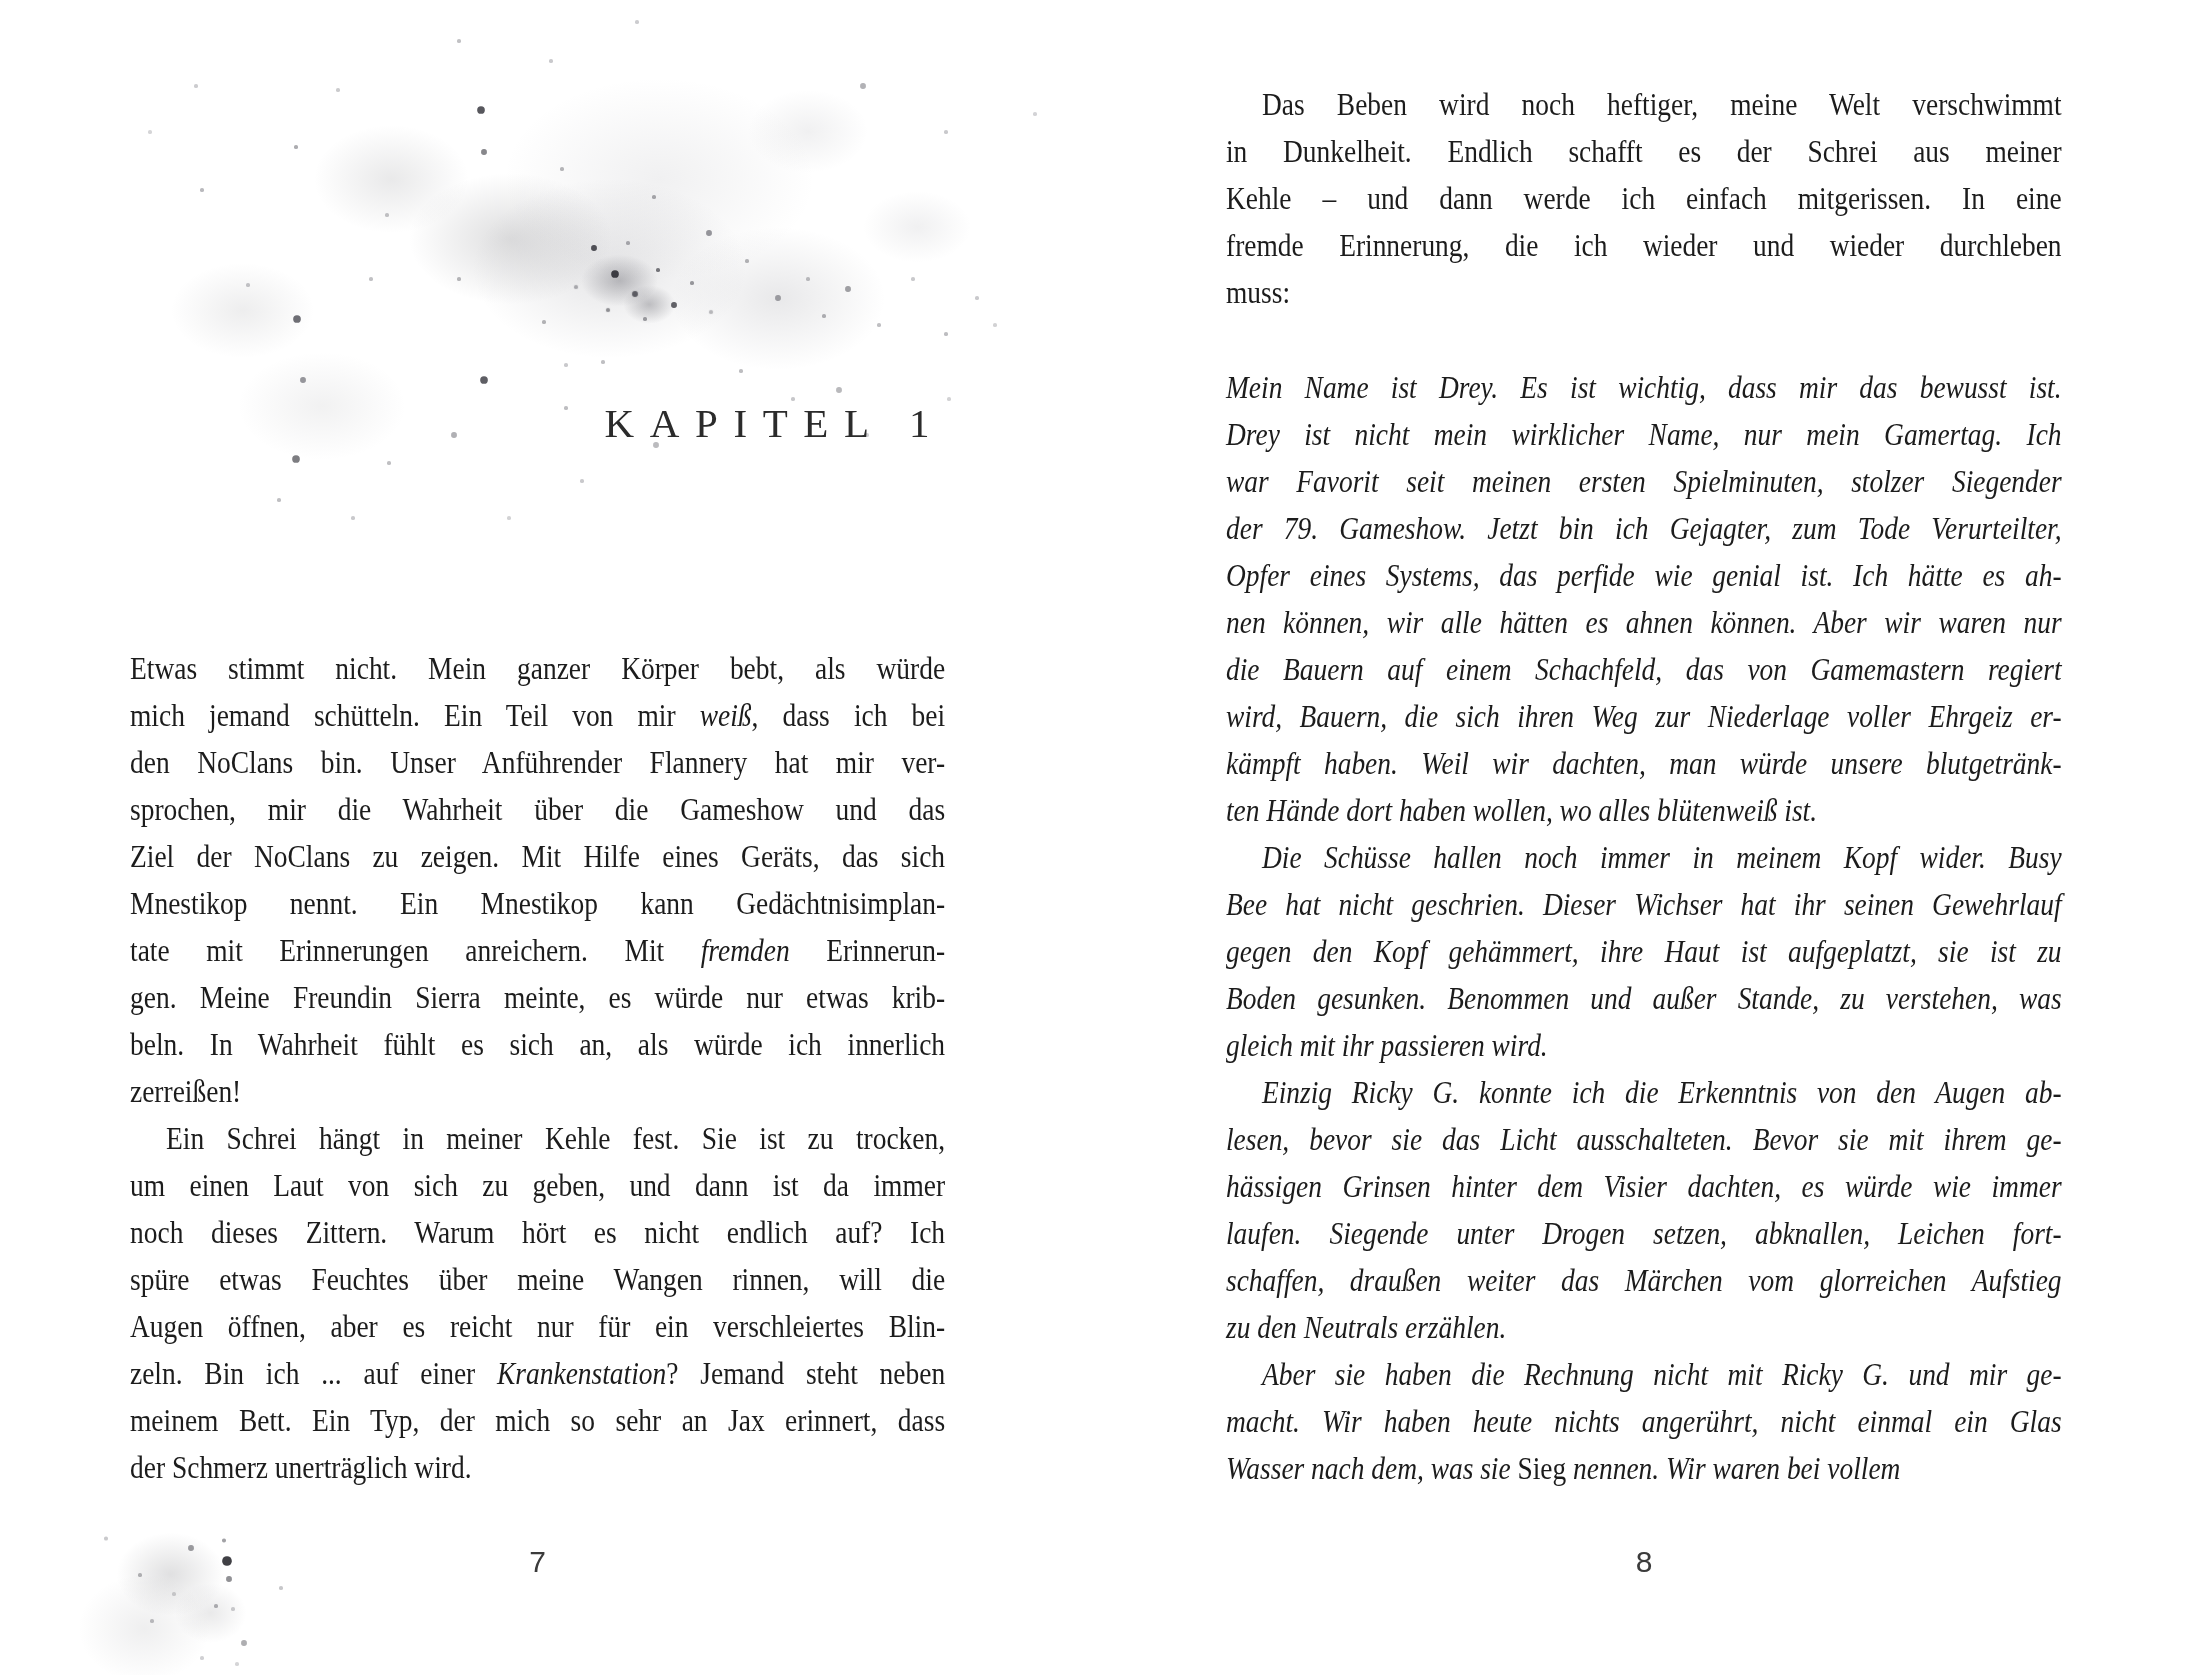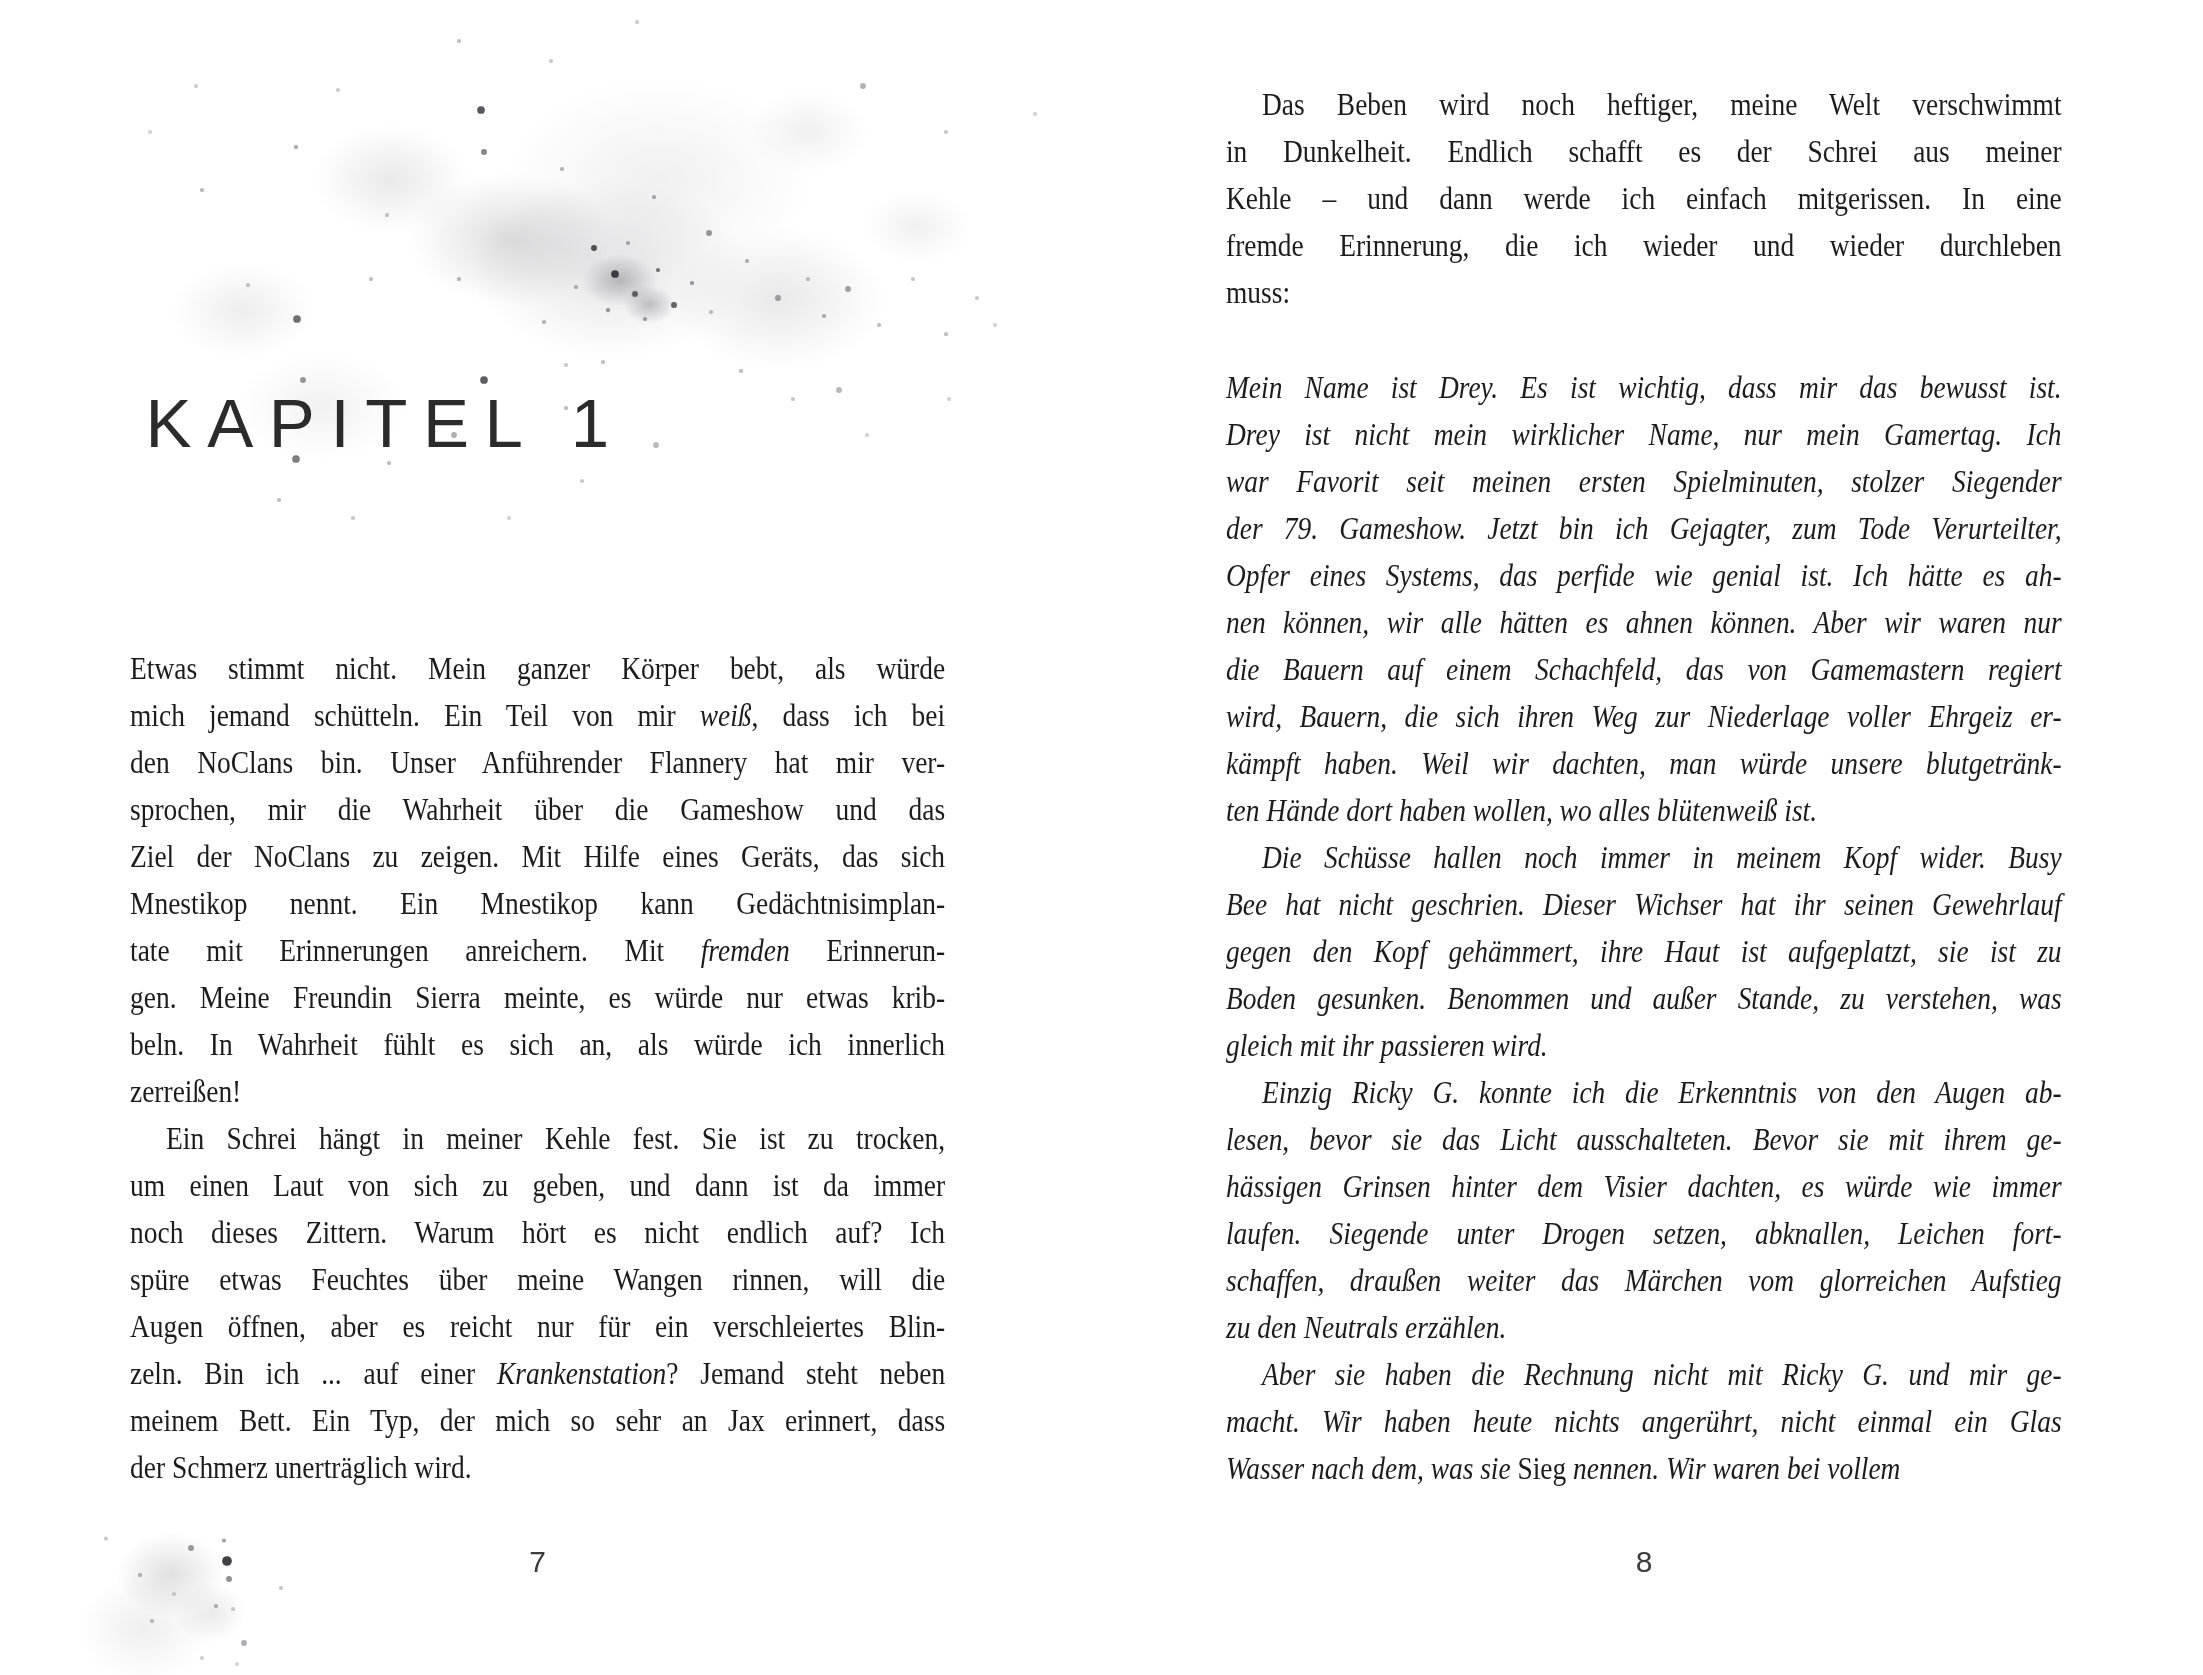--- a/index.html
+++ b/index.html
@@ -63,22 +63,22 @@
     box-shadow:
       174px 39px 0 2.8px rgba(30,30,36,.85), 171px 18.4px 0 0 rgba(70,70,78,.5),
       138px 26px 0 0.9px rgba(60,60,68,.5), 87px 53px 0 0 rgba(90,90,98,.45),
       53px 16.5px 0 0 rgba(100,100,108,.35), 99px 99px 0 0 rgba(95,95,103,.4),
       163px 84px 0 0 rgba(85,85,93,.45), 191px 121px 0 0.9px rgba(75,75,83,.45),
       228px 66px 0 0 rgba(95,95,103,.35), 149px 136px 0 0 rgba(100,100,108,.3),
       121px 72px 0 0 rgba(105,105,112,.3), 176px 57px 0 0.9px rgba(55,55,62,.55),
       180px 87px 0 0 rgba(110,110,118,.35), 184px 142px 0 0 rgba(115,115,122,.3);}
 
   
-  .chapter{position:absolute;left:130px;top:395px;width:815px;margin:0;text-align:left;
-    font-family:Liberation Sans, sans-serif;font-weight:300;font-size:69px;line-height:57px;
+  .chapter{position:absolute;left:130px;top:395px;width:815px;margin:0;text-align:right;
+    font-family:Liberation Serif, serif;font-weight:300;font-size:41px;line-height:57px;
     letter-spacing:15.6px;text-indent:15.6px;color:#2b2b2b;}
 
   
   .body{position:absolute;font-size:32px;line-height:47px;color:#1c1c1c;transform-origin:0 0;}
   .left-body{left:130px;top:645px;width:950px;transform:scaleX(.858);}
   .right-body{left:1226px;top:81px;width:975px;transform:scaleX(.857);}
   .para{margin:0;}
   .para.gap{margin-top:48px;}
   .para.italic{font-style:italic;}
   .line{text-align:justify;text-align-last:justify;}

